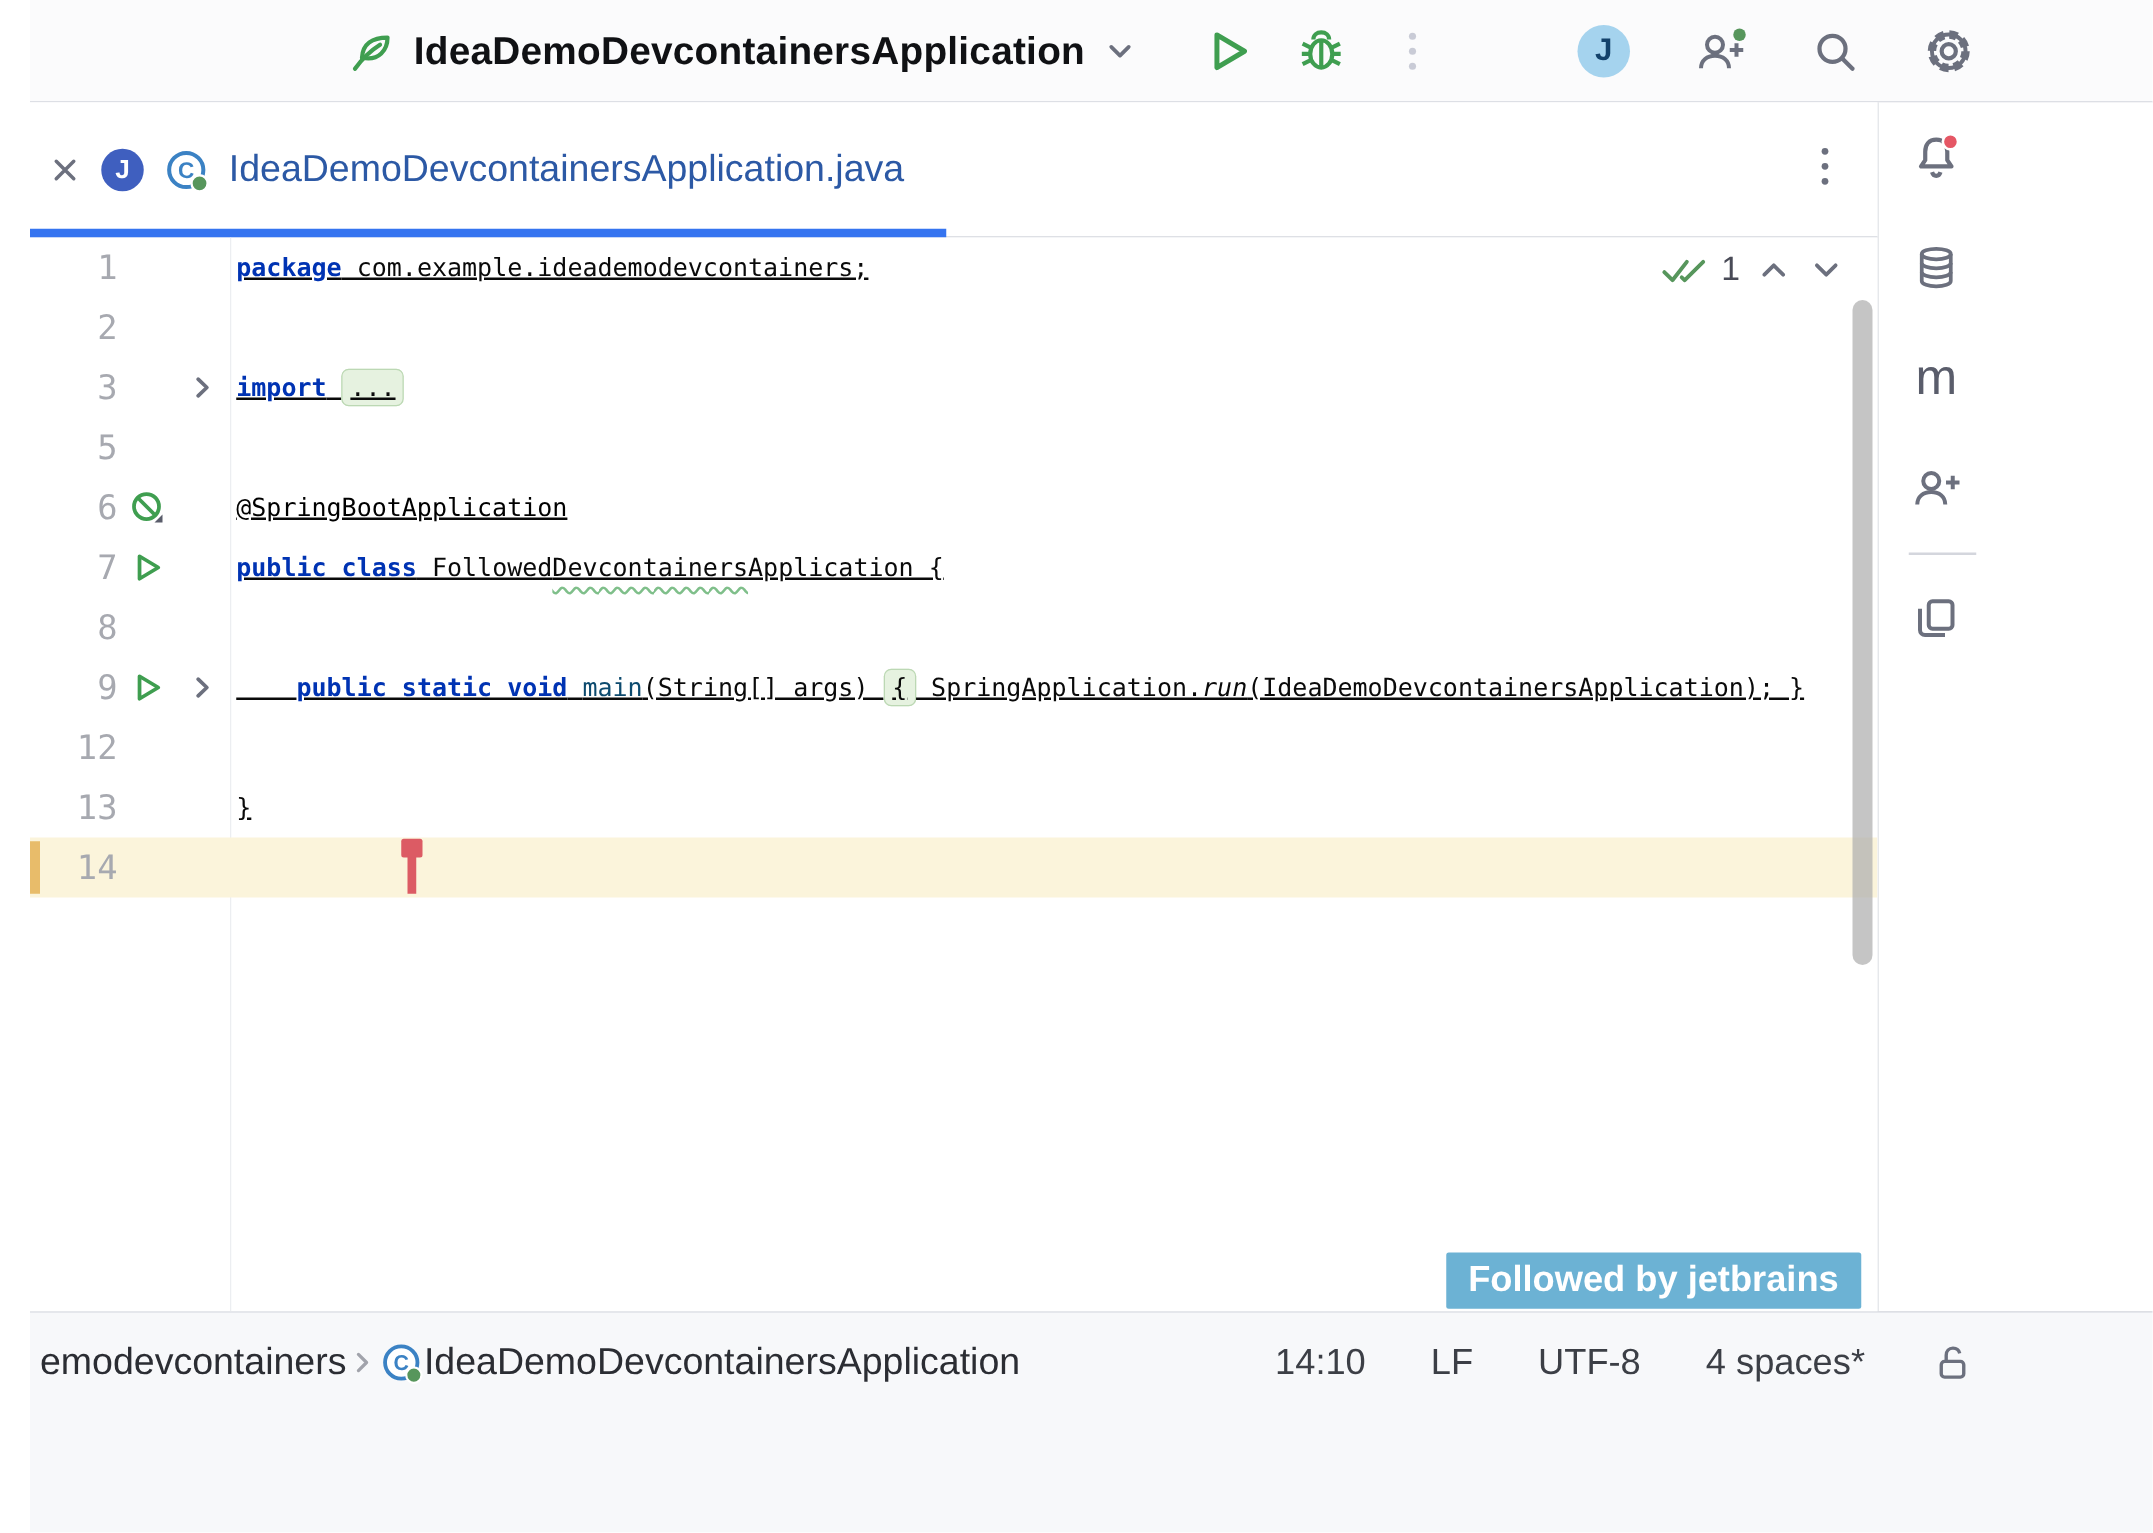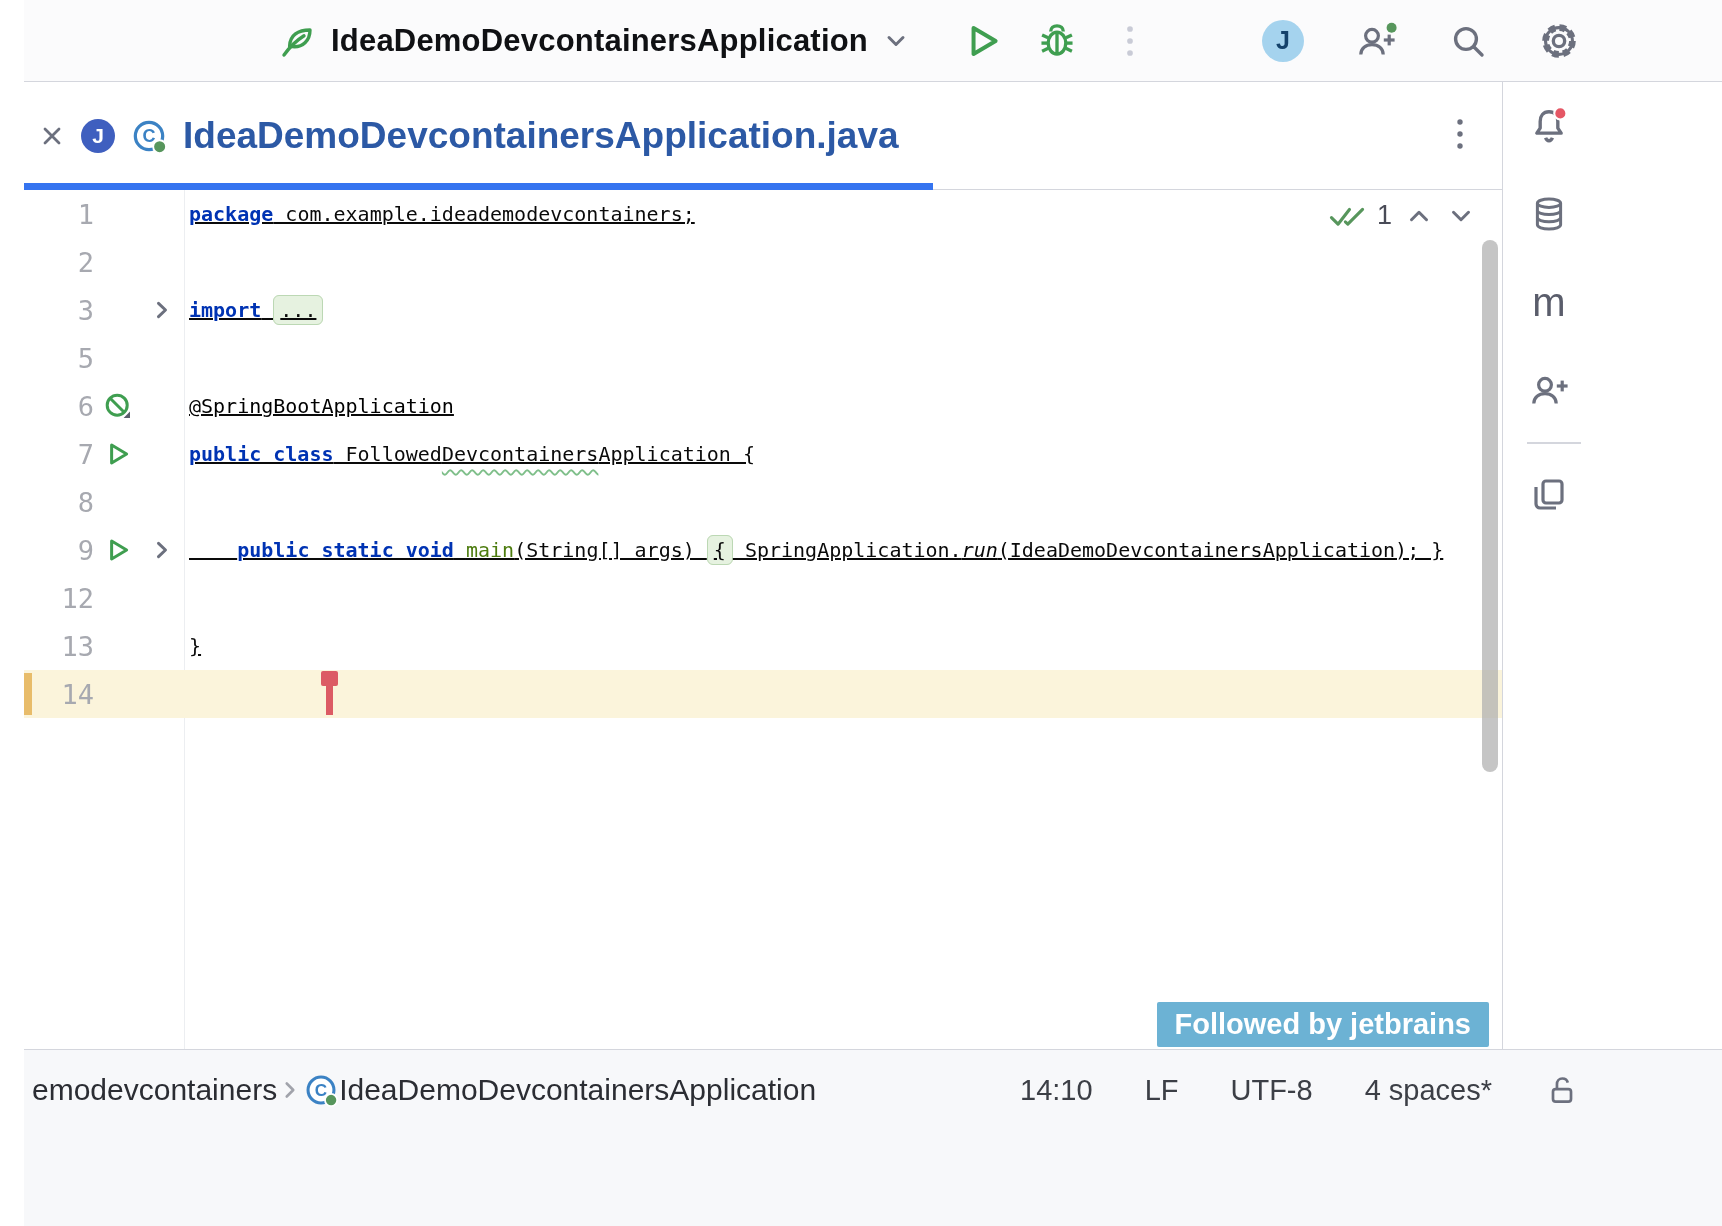--- a/index.html
+++ b/index.html
@@ -20,37 +20,37 @@
 
   
   .mid{flex:1;display:flex;min-height:0;}
   .content{flex:0 0 1479px;width:1479px;display:flex;flex-direction:column;border-right:1px solid #d4d6dd;box-sizing:border-box;background:#fff;}
 
   
   .tabbar{flex:0 0 108px;height:108px;display:flex;align-items:center;border-bottom:1px solid #d4d6dd;box-sizing:border-box;background:#fff;}
   .tab{height:100%;display:flex;align-items:center;gap:15px;padding:0 34px 0 14px;position:relative;}
   .tab::after{content:'';position:absolute;left:0;right:0;bottom:-1px;height:7px;background:#3574f0;}
   .jbadge{width:34px;height:34px;border-radius:50%;background:#3f5fbf;color:#fff;font-size:21px;font-weight:bold;display:flex;align-items:center;justify-content:center;}
-  .tab-title{font-size:37px;font-weight:bold;color:#2c59a5;}
+  .tab-title{font-size:30px;font-weight:normal;color:#2c59a5;}
   .tabbar .tab-more{margin-left:auto;margin-right:30px;}
 
   
   .editor{position:relative;flex:1;background:#fff;overflow:hidden;}
   .gutter-sep{position:absolute;left:160px;top:0;bottom:0;width:1px;background:#eceef1;}
   #editor-lines{position:absolute;left:0;right:0;top:0;}
   .ed-row{display:flex;height:48px;align-items:center;position:relative;}
   .ed-gutter{flex:0 0 160px;width:160px;height:100%;display:flex;align-items:center;}
   .ed-num{width:70px;text-align:right;font-family:"DejaVu Sans Mono","Liberation Mono",monospace;font-size:27px;color:#a7a9b0;}
   .ed-slot{display:flex;align-items:center;justify-content:center;}
   .s1{width:48px;}.s2{width:40px;}
   .ed-code{flex:1;height:100%;position:relative;padding-left:5px;white-space:pre;overflow:hidden;font-family:"DejaVu Sans Mono","Liberation Mono",monospace;font-size:20px;line-height:48px;color:#0a0a0a;text-decoration:underline;}
   .tok-kw{color:#0033b3;font-weight:bold;}
   .tok-pl{color:#0a0a0a;}
   .tok-ann{color:#000000;}
-  .tok-decl{color:#4d7c0f;}
+  .tok-decl{color:#0c4a6e;}
   .tok-it{color:#0a0a0a;font-style:italic;}
   .tok-fold{background:#e6f2e0;border:1px solid #bcd8b4;border-radius:6px;padding:2px 6px;color:#0a0a0a;}
   .tok-typo{text-decoration-line:underline;text-decoration-style:wavy;text-decoration-color:#7fbf8a;text-decoration-thickness:2px;text-underline-offset:8px;}
   .ed-row.current{background:#fbf4db;}
   .ed-row.current::before{content:'';position:absolute;left:0;top:3px;bottom:3px;width:8px;background:#e8bc6a;}
   .collab-caret{position:absolute;left:142px;top:2px;width:7px;height:43px;background:#dc5b64;}
   .collab-caret::before{content:'';position:absolute;left:-5px;top:-1px;width:17px;height:15px;background:#dc5b64;border-radius:2px;}
 
   .inspect{position:absolute;top:10px;right:26px;display:flex;align-items:center;gap:12px;font-size:27px;color:#494b57;}
   .scrollbar{position:absolute;right:4px;top:50px;width:16px;height:532px;background:#aeaeae;opacity:.72;border-radius:8px;}

